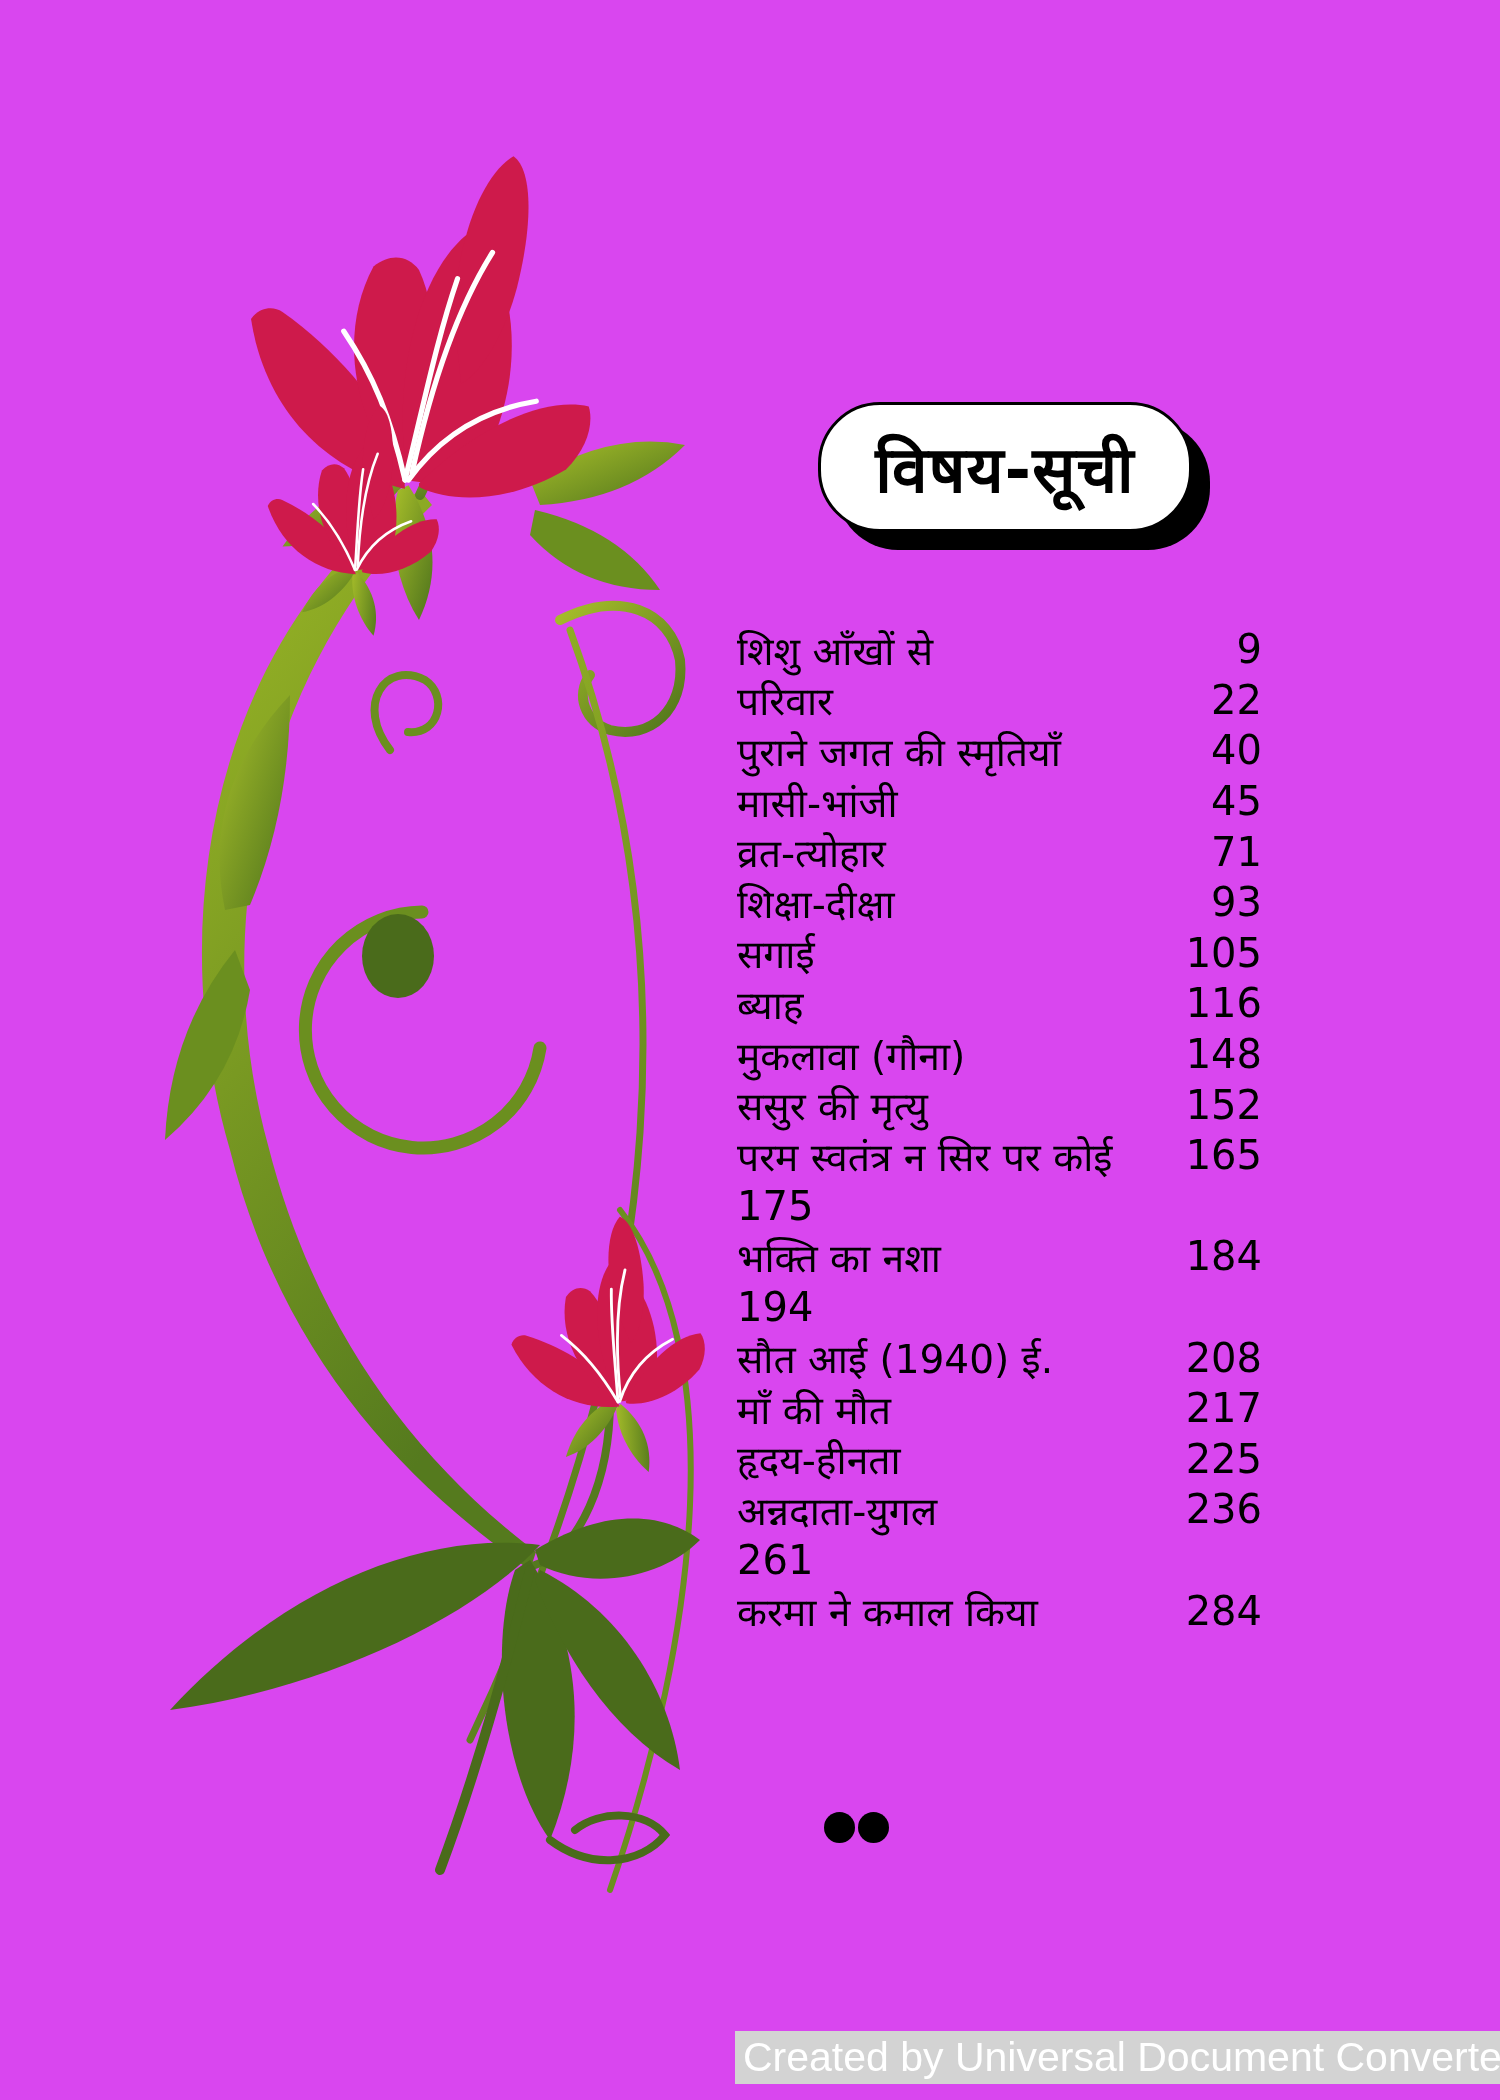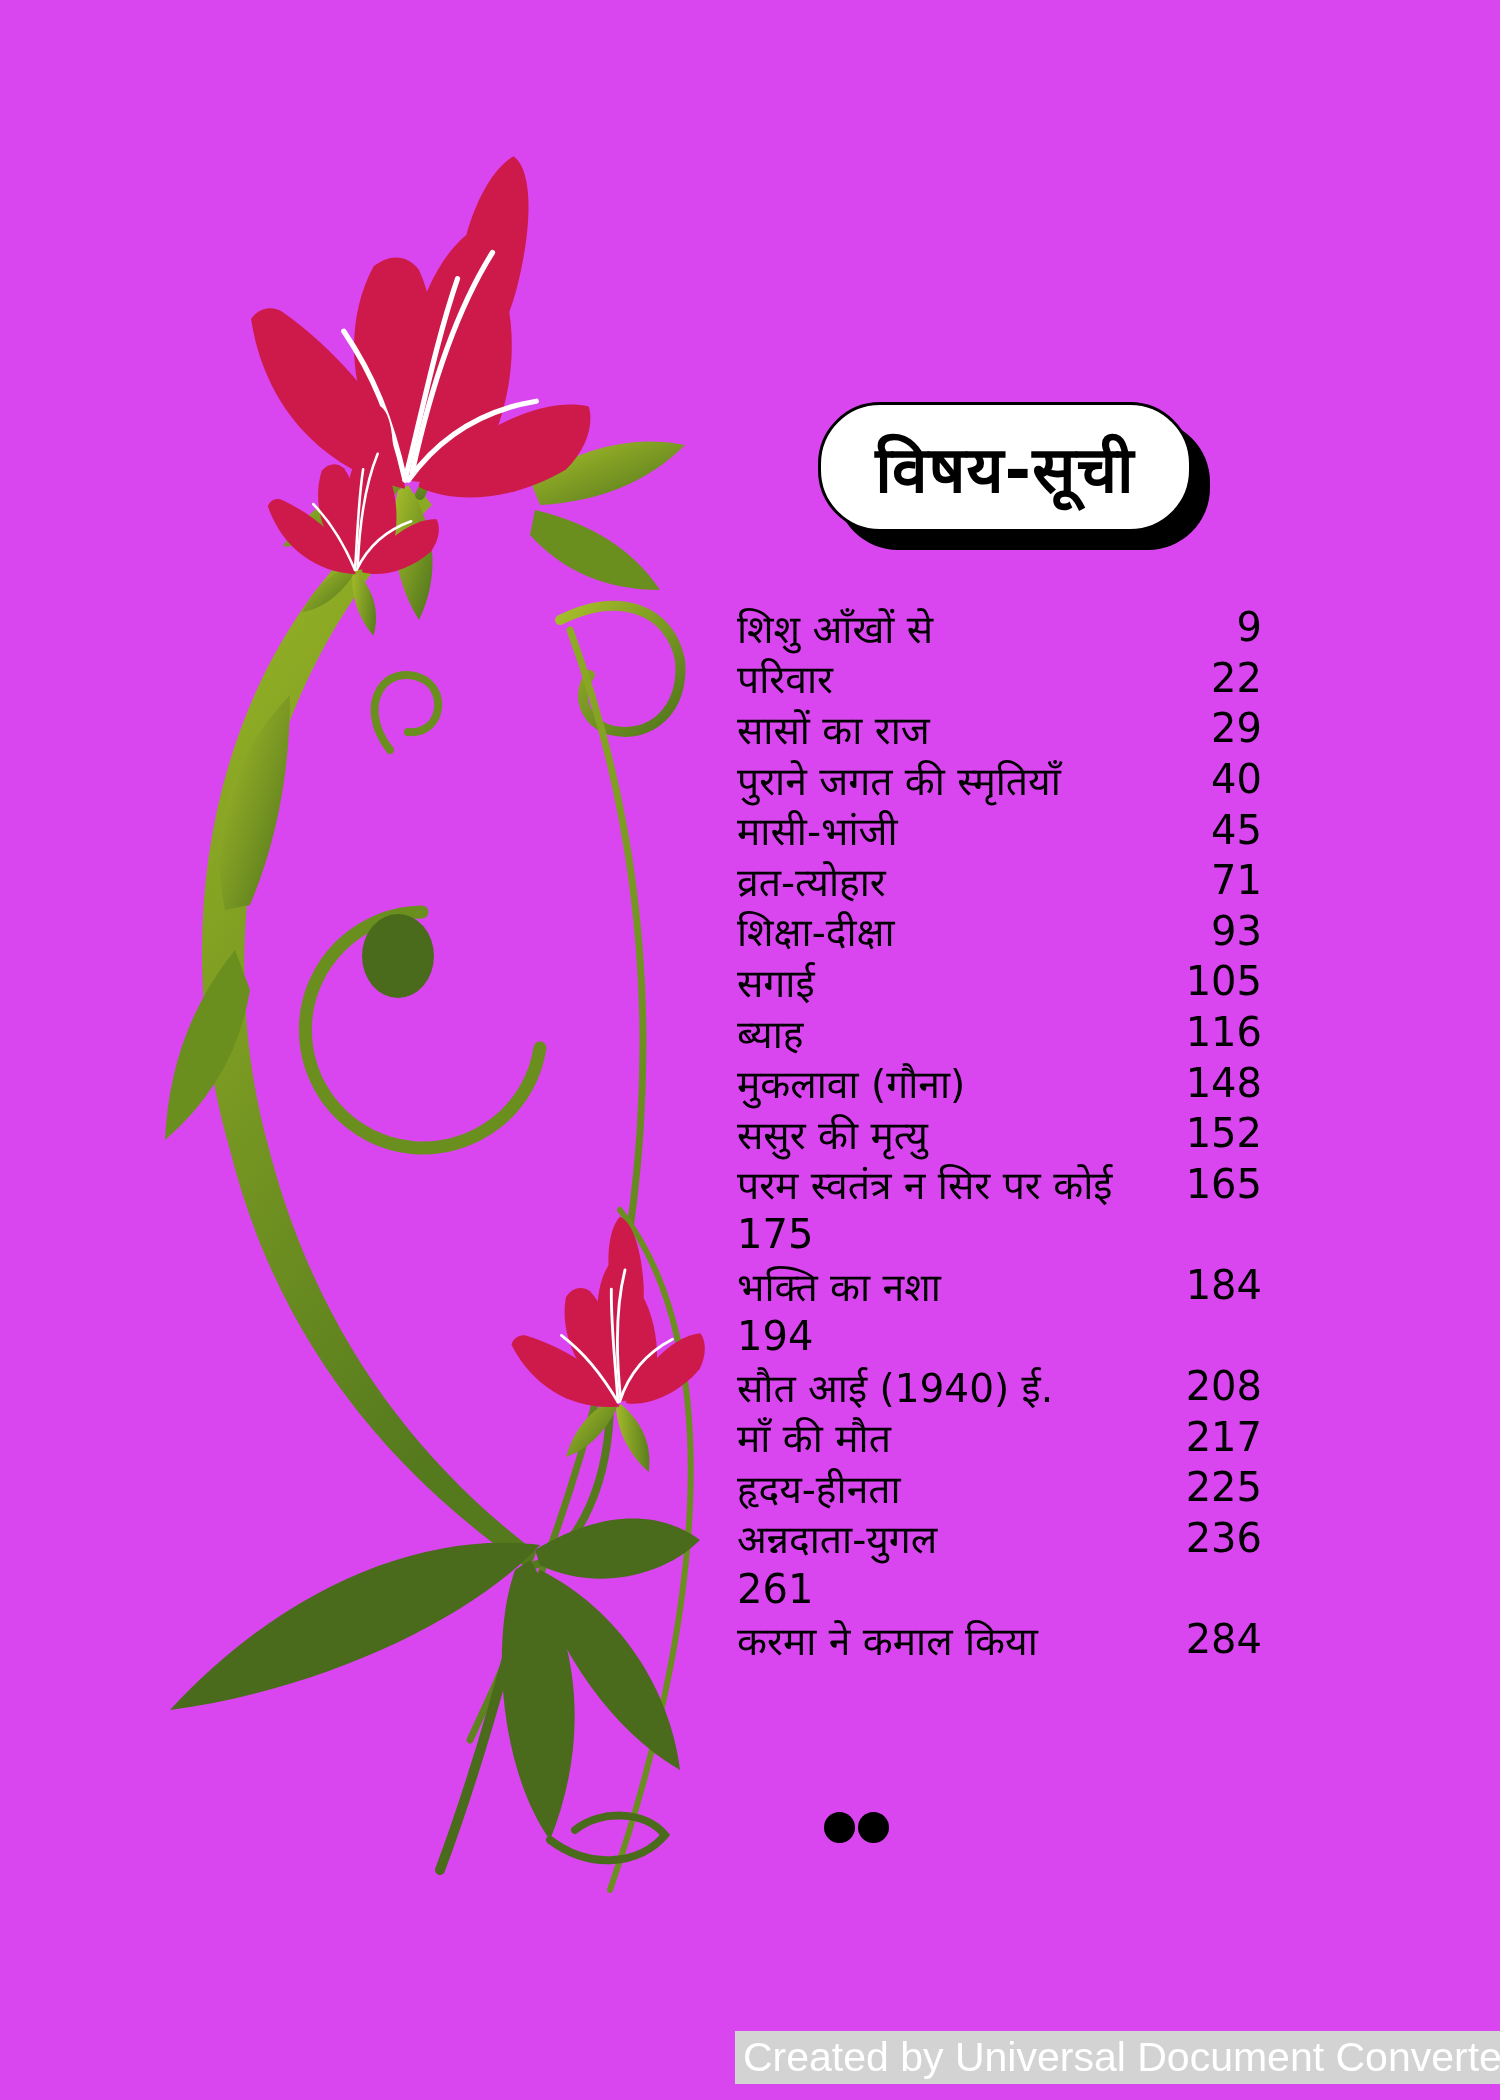--- a/index.html
+++ b/index.html
@@ -16,21 +16,21 @@
   .title-box{
     position:absolute;left:818px;top:402px;width:368px;height:124px;
     background:#ffffff;border:3px solid #000;border-radius:62px;
     box-shadow:18px 18px 0 0 #000;
     display:flex;align-items:center;justify-content:center;
   }
   .title-box .title-text{
     font-size:64px;font-weight:bold;letter-spacing:1px;white-space:nowrap;
   }
   .toc{
-    position:absolute;left:737px;top:602px;width:525px;
+    position:absolute;left:737px;top:624px;width:525px;
   }
   .toc-row{
     display:flex;justify-content:space-between;align-items:center;
     height:50.6px;white-space:nowrap;
   }
   .toc-title{font-size:39px;}
   .toc-page{font-size:40px;font-weight:400;}
   .end-dots{
     position:absolute;left:824px;top:1812px;display:flex;gap:3px;
   }
@@ -127,24 +127,20 @@
   <div class="toc" id="toc-list">
       <div class="toc-row">
         <span class="toc-title">शिशु आँखों से</span>
         <span class="toc-page">9</span>
       </div>
       <div class="toc-row">
         <span class="toc-title">परिवार</span>
         <span class="toc-page">22</span>
       </div>
       <div class="toc-row">
-        <span class="toc-title">सासों का राज</span>
-        <span class="toc-page">29</span>
-      </div>
-      <div class="toc-row">
         <span class="toc-title">पुराने जगत की स्मृतियाँ</span>
         <span class="toc-page">40</span>
       </div>
       <div class="toc-row">
         <span class="toc-title">मासी-भांजी</span>
         <span class="toc-page">45</span>
       </div>
       <div class="toc-row">
         <span class="toc-title">व्रत-त्योहार</span>
         <span class="toc-page">71</span>

